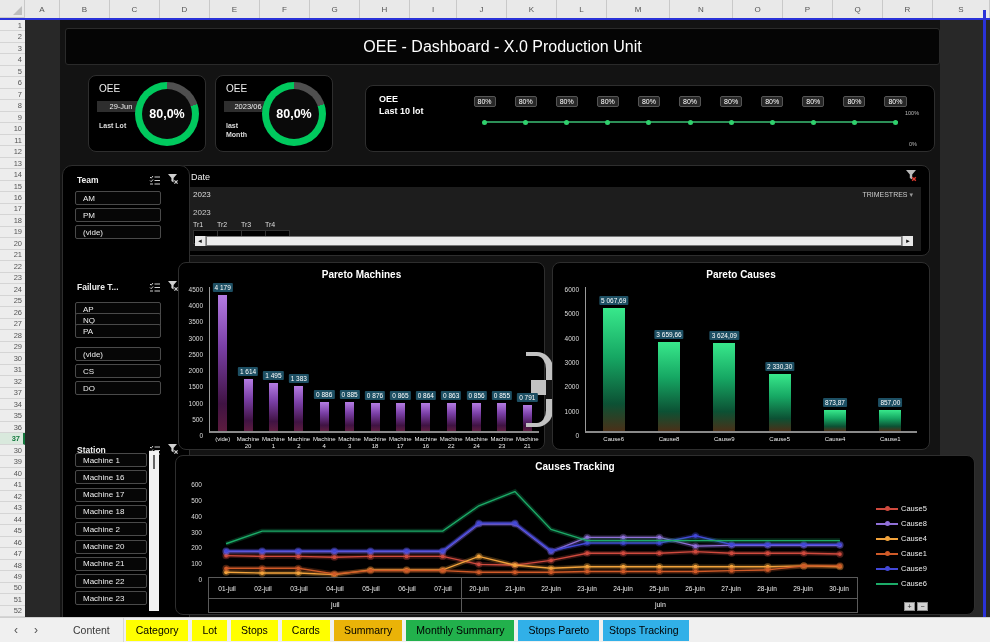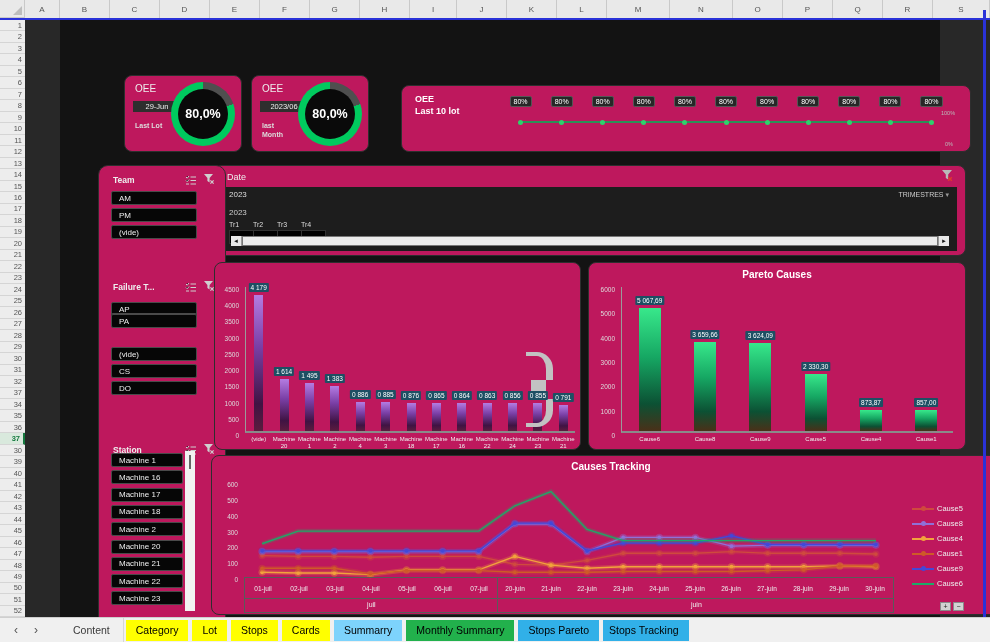--- a/index.html
+++ b/index.html
@@ -13,21 +13,21 @@
   .colcell{height:18px;box-sizing:border-box;border-right:1px solid #c9c9c9;font-size:8px;color:#555;
            display:flex;align-items:center;justify-content:center;}
   #bluehr{left:0;top:18px;width:990px;height:2px;background:#2a32d8;}
   #rowheads{left:0;top:20px;width:25px;height:597px;background:#ededed;display:flex;flex-direction:column;}
   .rowcell{flex:1;box-sizing:border-box;border-bottom:1px solid #d5d5d5;font-size:7.5px;color:#555;
            display:flex;align-items:center;justify-content:flex-end;padding-right:3px;}
   .rowcell.active{background:#d9e9dd;color:#15793f;font-weight:bold;border-right:2px solid #15793f;}
   #bluevr{left:983px;top:10px;width:3px;height:607px;background:#2a32d8;}
   
   #dashpanel{left:60px;top:20px;width:880px;height:597px;background:#131313;}
-  .card{position:absolute;background:#be185d;border:1px solid #2e2e2e;border-radius:8px;box-sizing:border-box;margin-left:36px;}
+  .card{position:absolute;background:#000000;border:1px solid #2e2e2e;border-radius:8px;box-sizing:border-box;}
   #banner{left:65px;top:28px;width:873px;height:35px;border-radius:3px;background:#050505;border:1px solid #2a2a2a;
           display:flex;align-items:center;justify-content:center;color:#fff;font-size:16px;}
   
   .gtitle{position:absolute;left:10px;top:7px;color:#eee;font-size:10px;}
   .gbadge{position:absolute;left:8px;top:25px;min-width:40px;padding:1px 4px;background:#2e2e2e;color:#eee;font-size:7.5px;text-align:center;}
   .gsub{position:absolute;left:10px;top:45px;width:34px;color:#ddd;font-size:7px;font-weight:bold;line-height:9px;}
   .donut{position:absolute;left:46px;top:6px;width:64px;height:64px;border-radius:50%;}
   .donut:after{content:"";position:absolute;left:7px;top:7px;right:7px;bottom:7px;border-radius:50%;background:#0a0a0a;}
   .donutval{position:absolute;left:46px;top:6px;width:64px;height:64px;display:flex;align-items:center;justify-content:center;
             color:#fff;font-size:12.5px;font-weight:bold;z-index:2;}
@@ -177,20 +177,23 @@
       <div class="rowcell">47</div>
       <div class="rowcell">48</div>
       <div class="rowcell">49</div>
       <div class="rowcell">50</div>
       <div class="rowcell">51</div>
       <div class="rowcell">52</div>
     </div>
 
   <div class="abs" id="dashpanel"></div>
 
+  <div class="abs" id="banner">
+    <span>OEE - Dashboard - X.0 Production Unit</span>
+  </div>
 
   <div class="card" style="left:88px;top:75px;width:118px;height:77px;">
     <div class="gtitle">OEE</div>
     <div class="gbadge">29-Jun</div>
     <div class="gsub">Last Lot</div>
     <div class="donut" id="donut1" style="background: conic-gradient(rgb(79, 79, 79) 0deg, rgb(79, 79, 79) 72deg, rgb(0, 202, 94) 72deg, rgb(0, 202, 94) 360deg);"></div>
     <div class="donutval">80,0%</div>
   </div>
 
   <div class="card" style="left:215px;top:75px;width:118px;height:77px;">
@@ -324,21 +327,21 @@
           </g>
         </svg>
       <svg class="icon-svg" width="11" height="11" viewBox="0 0 11 11">
           <path d="M0,0 h9 l-3.4,4 v4.5 l-2.2,-1.4 v-3.1 Z" fill="#cfcfcf"></path>
           <path d="M6.4,6.4 l3.2,3.2 M9.6,6.4 l-3.2,3.2" stroke="#cfcfcf" stroke-width="1.2"></path>
         </svg>
     </div>
     <div id="failure-items">
         <div class="sl-item" style="top: 136px;">AP</div>
         <div class="sl-item" style="top: 147px;">NQ</div>
-        <div class="sl-item" style="top: 148px;">PA</div>
+        <div class="sl-item" style="top: 158px;">PA</div>
         <div class="sl-item" style="top: 181px;">(vide)</div>
         <div class="sl-item" style="top: 198px;">CS</div>
         <div class="sl-item" style="top: 215px;">DO</div>
       </div>
 
     <div class="sl-head" style="top:279px;">Station</div>
     <div class="sl-icons" style="top:278px;">
       <svg class="icon-svg" width="12" height="10" viewBox="0 0 12 10">
           <g stroke="#cfcfcf" stroke-width="1">
             <path d="M1,2 l1.2,1.2 L4,1"></path>
@@ -364,20 +367,21 @@
         <div class="sl-item narrow" style="top: 390.8px;">Machine 21</div>
         <div class="sl-item narrow" style="top: 408.1px;">Machine 22</div>
         <div class="sl-item narrow" style="top: 425.4px;">Machine 23</div>
       </div>
     <div id="st-scroll">
         <div id="st-thumb"></div>
       </div>
   </div>
 
   <div class="card" style="left:178px;top:262px;width:367px;height:188px;">
+    <div class="ctitle">Pareto Machines</div>
     <div class="yaxis" id="pm-axis" style="left:2px;top:24px;height:146px;">
         <div class="ytick" style="bottom: -2px; right: 2px;">0</div>
         <div class="ytick" style="bottom: 14.2222px; right: 2px;">500</div>
         <div class="ytick" style="bottom: 30.4444px; right: 2px;">1000</div>
         <div class="ytick" style="bottom: 46.6667px; right: 2px;">1500</div>
         <div class="ytick" style="bottom: 62.8889px; right: 2px;">2000</div>
         <div class="ytick" style="bottom: 79.1111px; right: 2px;">2500</div>
         <div class="ytick" style="bottom: 95.3333px; right: 2px;">3000</div>
         <div class="ytick" style="bottom: 111.556px; right: 2px;">3500</div>
         <div class="ytick" style="bottom: 127.778px; right: 2px;">4000</div>
@@ -739,20 +743,20 @@
 
   <div class="abs" id="tabbar">
     <span class="navarr">‹</span>
     <span class="navarr" style="margin-left:16px;margin-right:22px;">›</span>
     <div id="tabs" style="display:flex;align-items:center;height:25px;">
         <div class="tab plain">Content</div>
         <div class="tab colored" style="background: rgb(255, 255, 0);">Category</div>
         <div class="tab colored" style="background: rgb(255, 255, 0);">Lot</div>
         <div class="tab colored" style="background: rgb(255, 255, 0);">Stops</div>
         <div class="tab colored" style="background: rgb(255, 255, 0);">Cards</div>
-        <div class="tab colored" style="background: #7dd3fc;">Summarry</div>
+        <div class="tab colored" style="background: #eab308;">Summarry</div>
         <div class="tab colored" style="background: rgb(34, 177, 76);">Monthly Summarry</div>
         <div class="tab colored" style="background: rgb(49, 176, 232);">Stops Pareto</div>
         <div class="tab colored" style="background: rgb(49, 176, 232); padding-left: 6px;">Stops Tracking</div>
       </div>
   </div>
 
 </div>
 
 </body></html>

